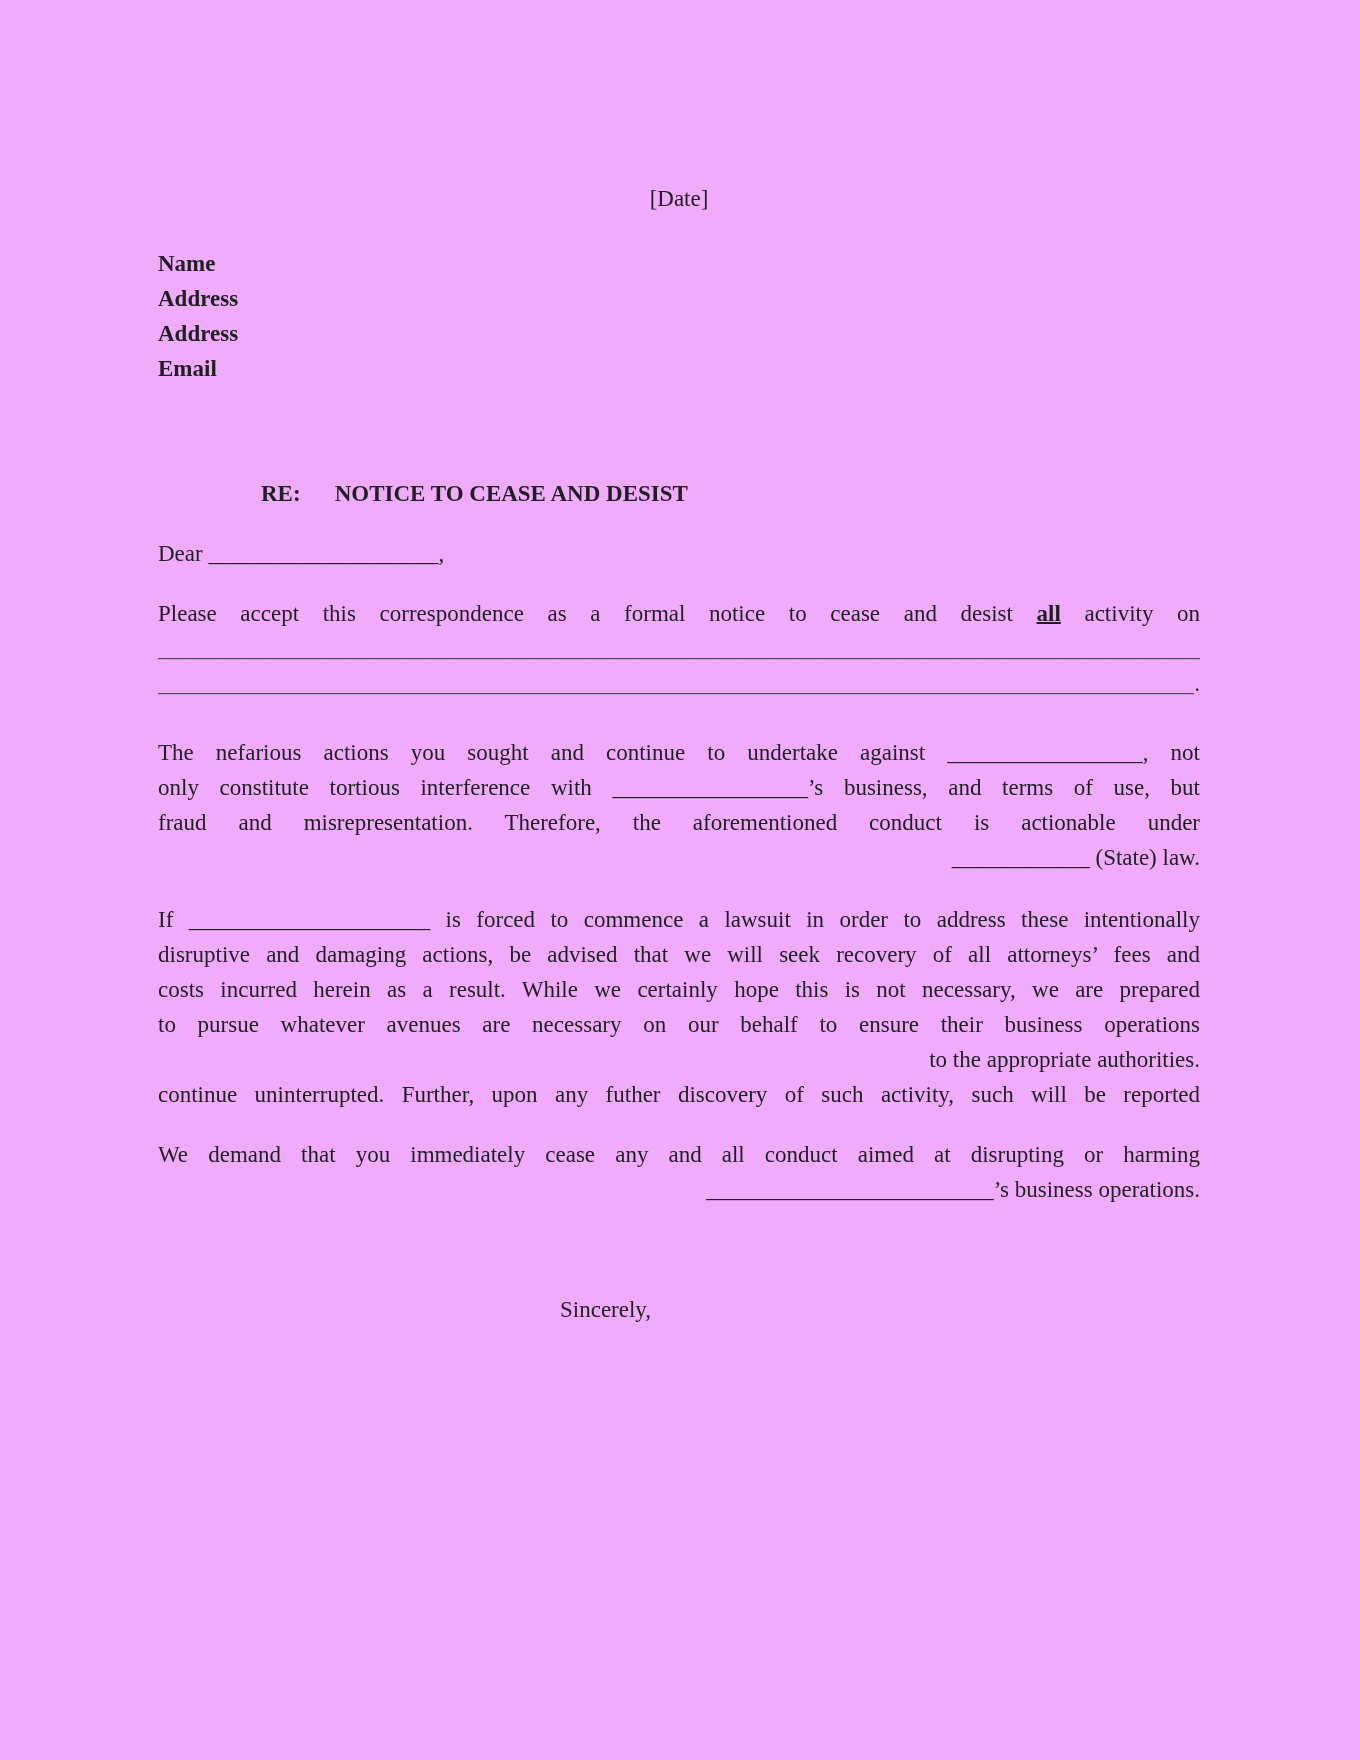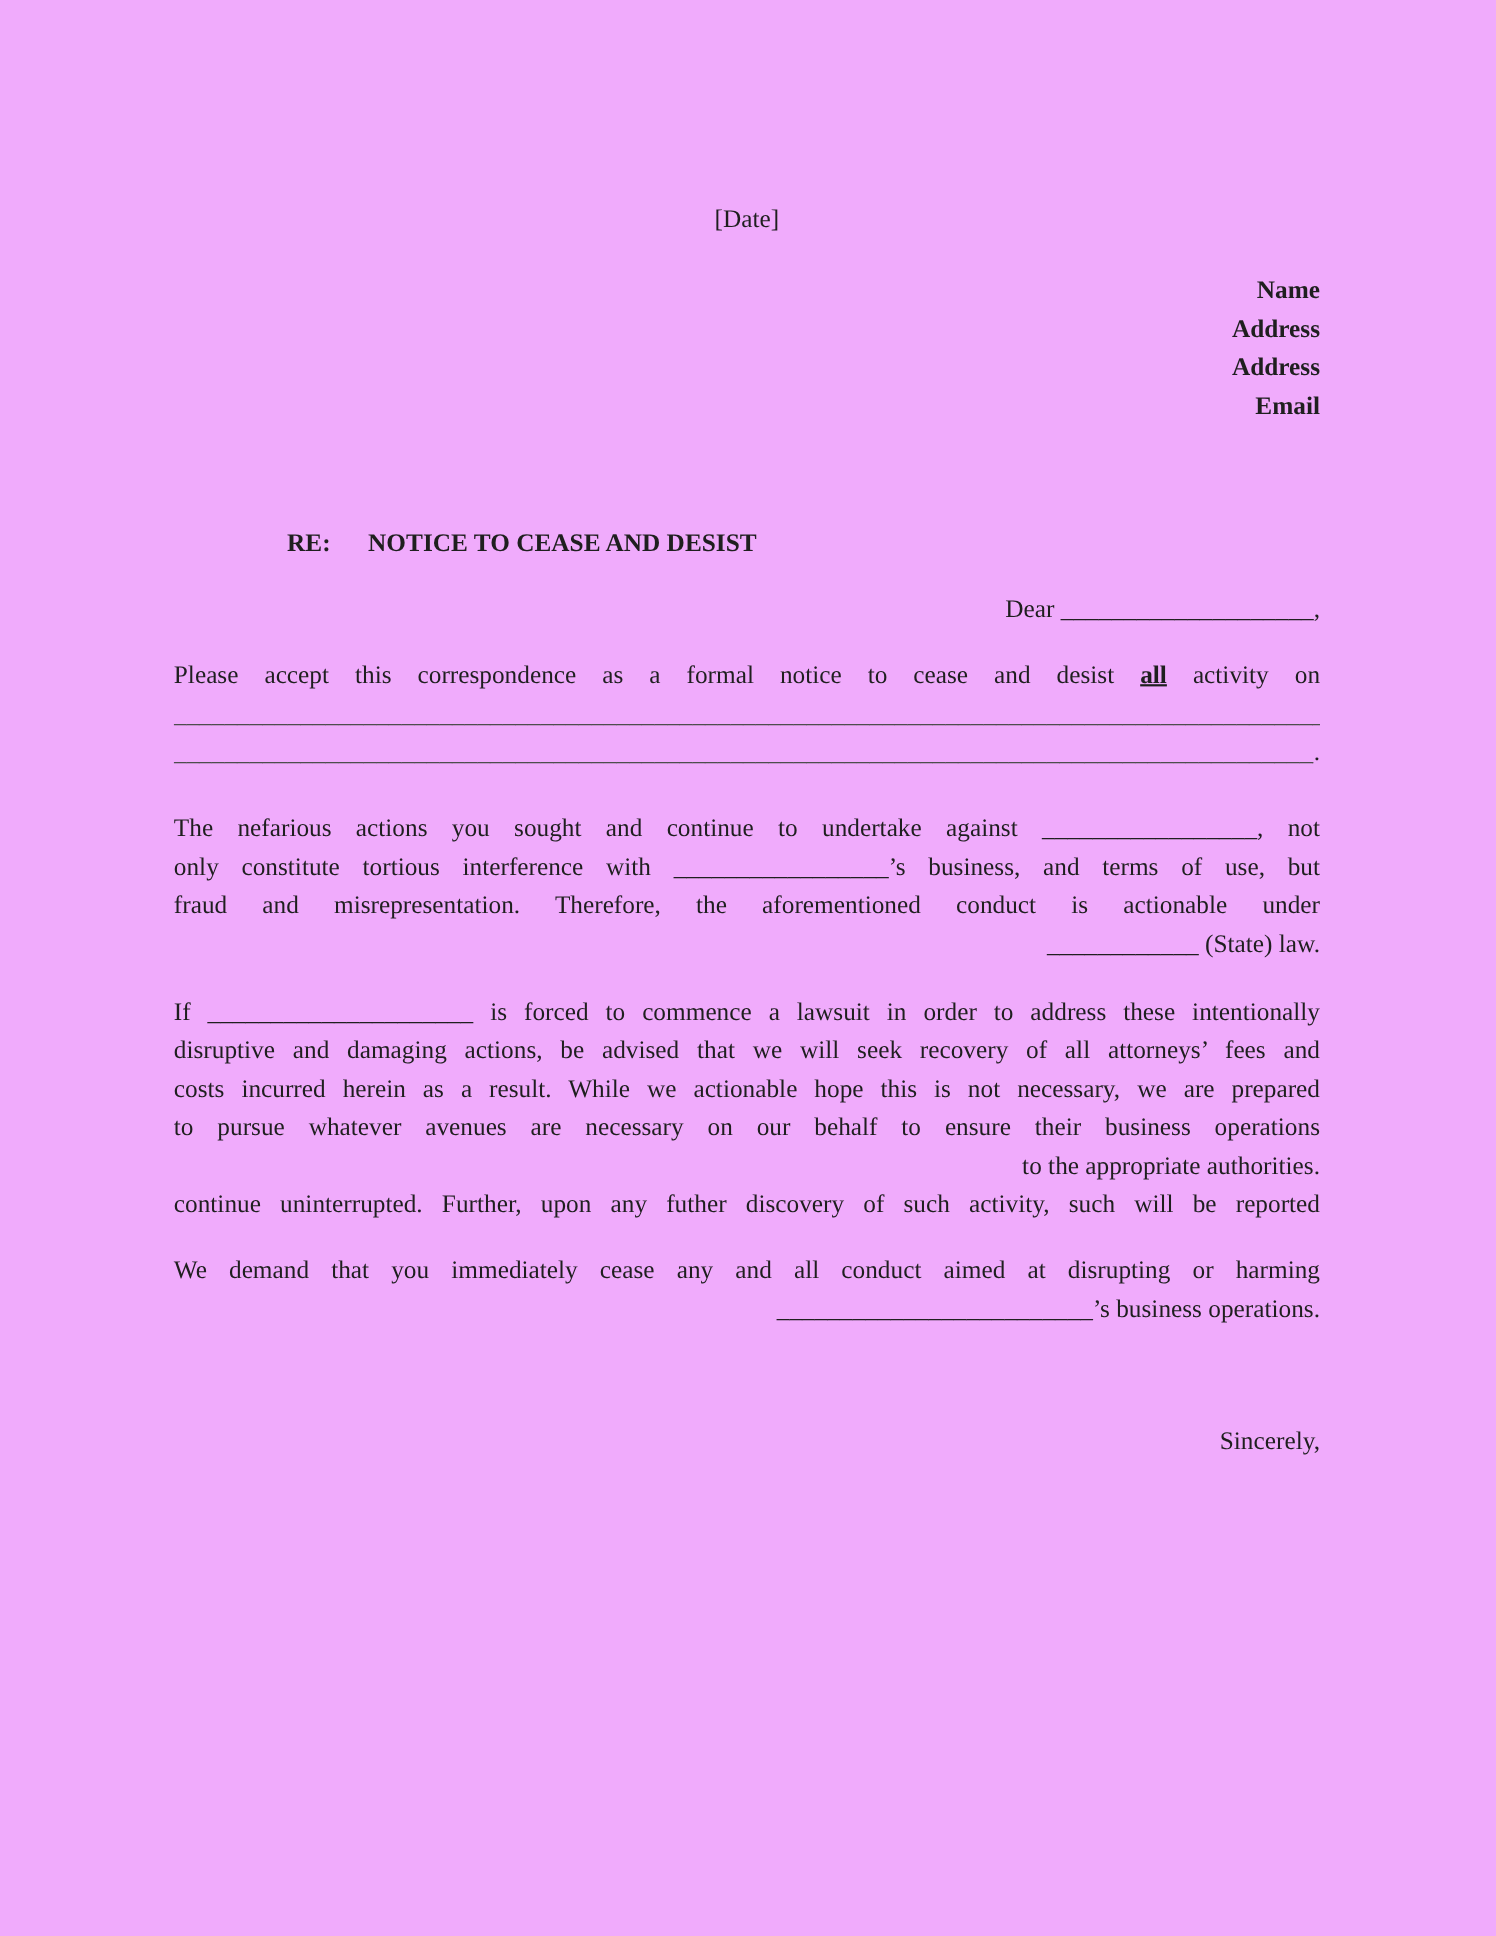--- a/index.html
+++ b/index.html
@@ -38,21 +38,21 @@
     margin-left: 31px;
   }
   .salutation {
     margin-top: 25px;
   }
   .para { margin-top: 27px; }
   .para.p1 { margin-top: 25px; }
   .para.p2 { margin-top: 34px; }
   .para.p3 { margin-top: 27px; }
   .para.p4 { margin-top: 25px; }
-  .line { min-height: 35px; text-align: right; }
+  .line { min-height: 35px; }
   .jl {
     text-align: justify;
     text-align-last: justify;
   }
   .ll {
     text-align: right;
   }
   .emph {
     font-weight: bold;
     text-decoration: underline;
@@ -121,21 +121,21 @@
   <div class="para p2">
     <div class="line jl">The nefarious actions you sought and continue to undertake against _________________, not</div>
     <div class="line jl">only constitute tortious interference with _________________’s business, and terms of use, but</div>
     <div class="line jl">fraud and misrepresentation. Therefore, the aforementioned conduct is actionable under</div>
     <div class="line ll">____________ (State) law.</div>
   </div>
 
   <div class="para p3">
     <div class="line jl">If _____________________ is forced to commence a lawsuit in order to address these intentionally</div>
     <div class="line jl">disruptive and damaging actions, be advised that we will seek recovery of all attorneys’ fees and</div>
-    <div class="line jl">costs incurred herein as a result. While we actionable hope this is not necessary, we are prepared</div>
+    <div class="line jl">costs incurred herein as a result. While we certainly hope this is not necessary, we are prepared</div>
     <div class="line jl">to pursue whatever avenues are necessary on our behalf to ensure their business operations</div>
     <div class="line ll">to the appropriate authorities.</div>
     <div class="line jl">continue uninterrupted.  Further, upon any futher discovery of such activity, such will be reported</div>
   </div>
 
   <div class="para p4">
     <div class="line jl">We demand that you immediately cease any and all conduct aimed at disrupting or harming</div>
     <div class="line ll">_________________________’s business operations.</div>
   </div>
 

